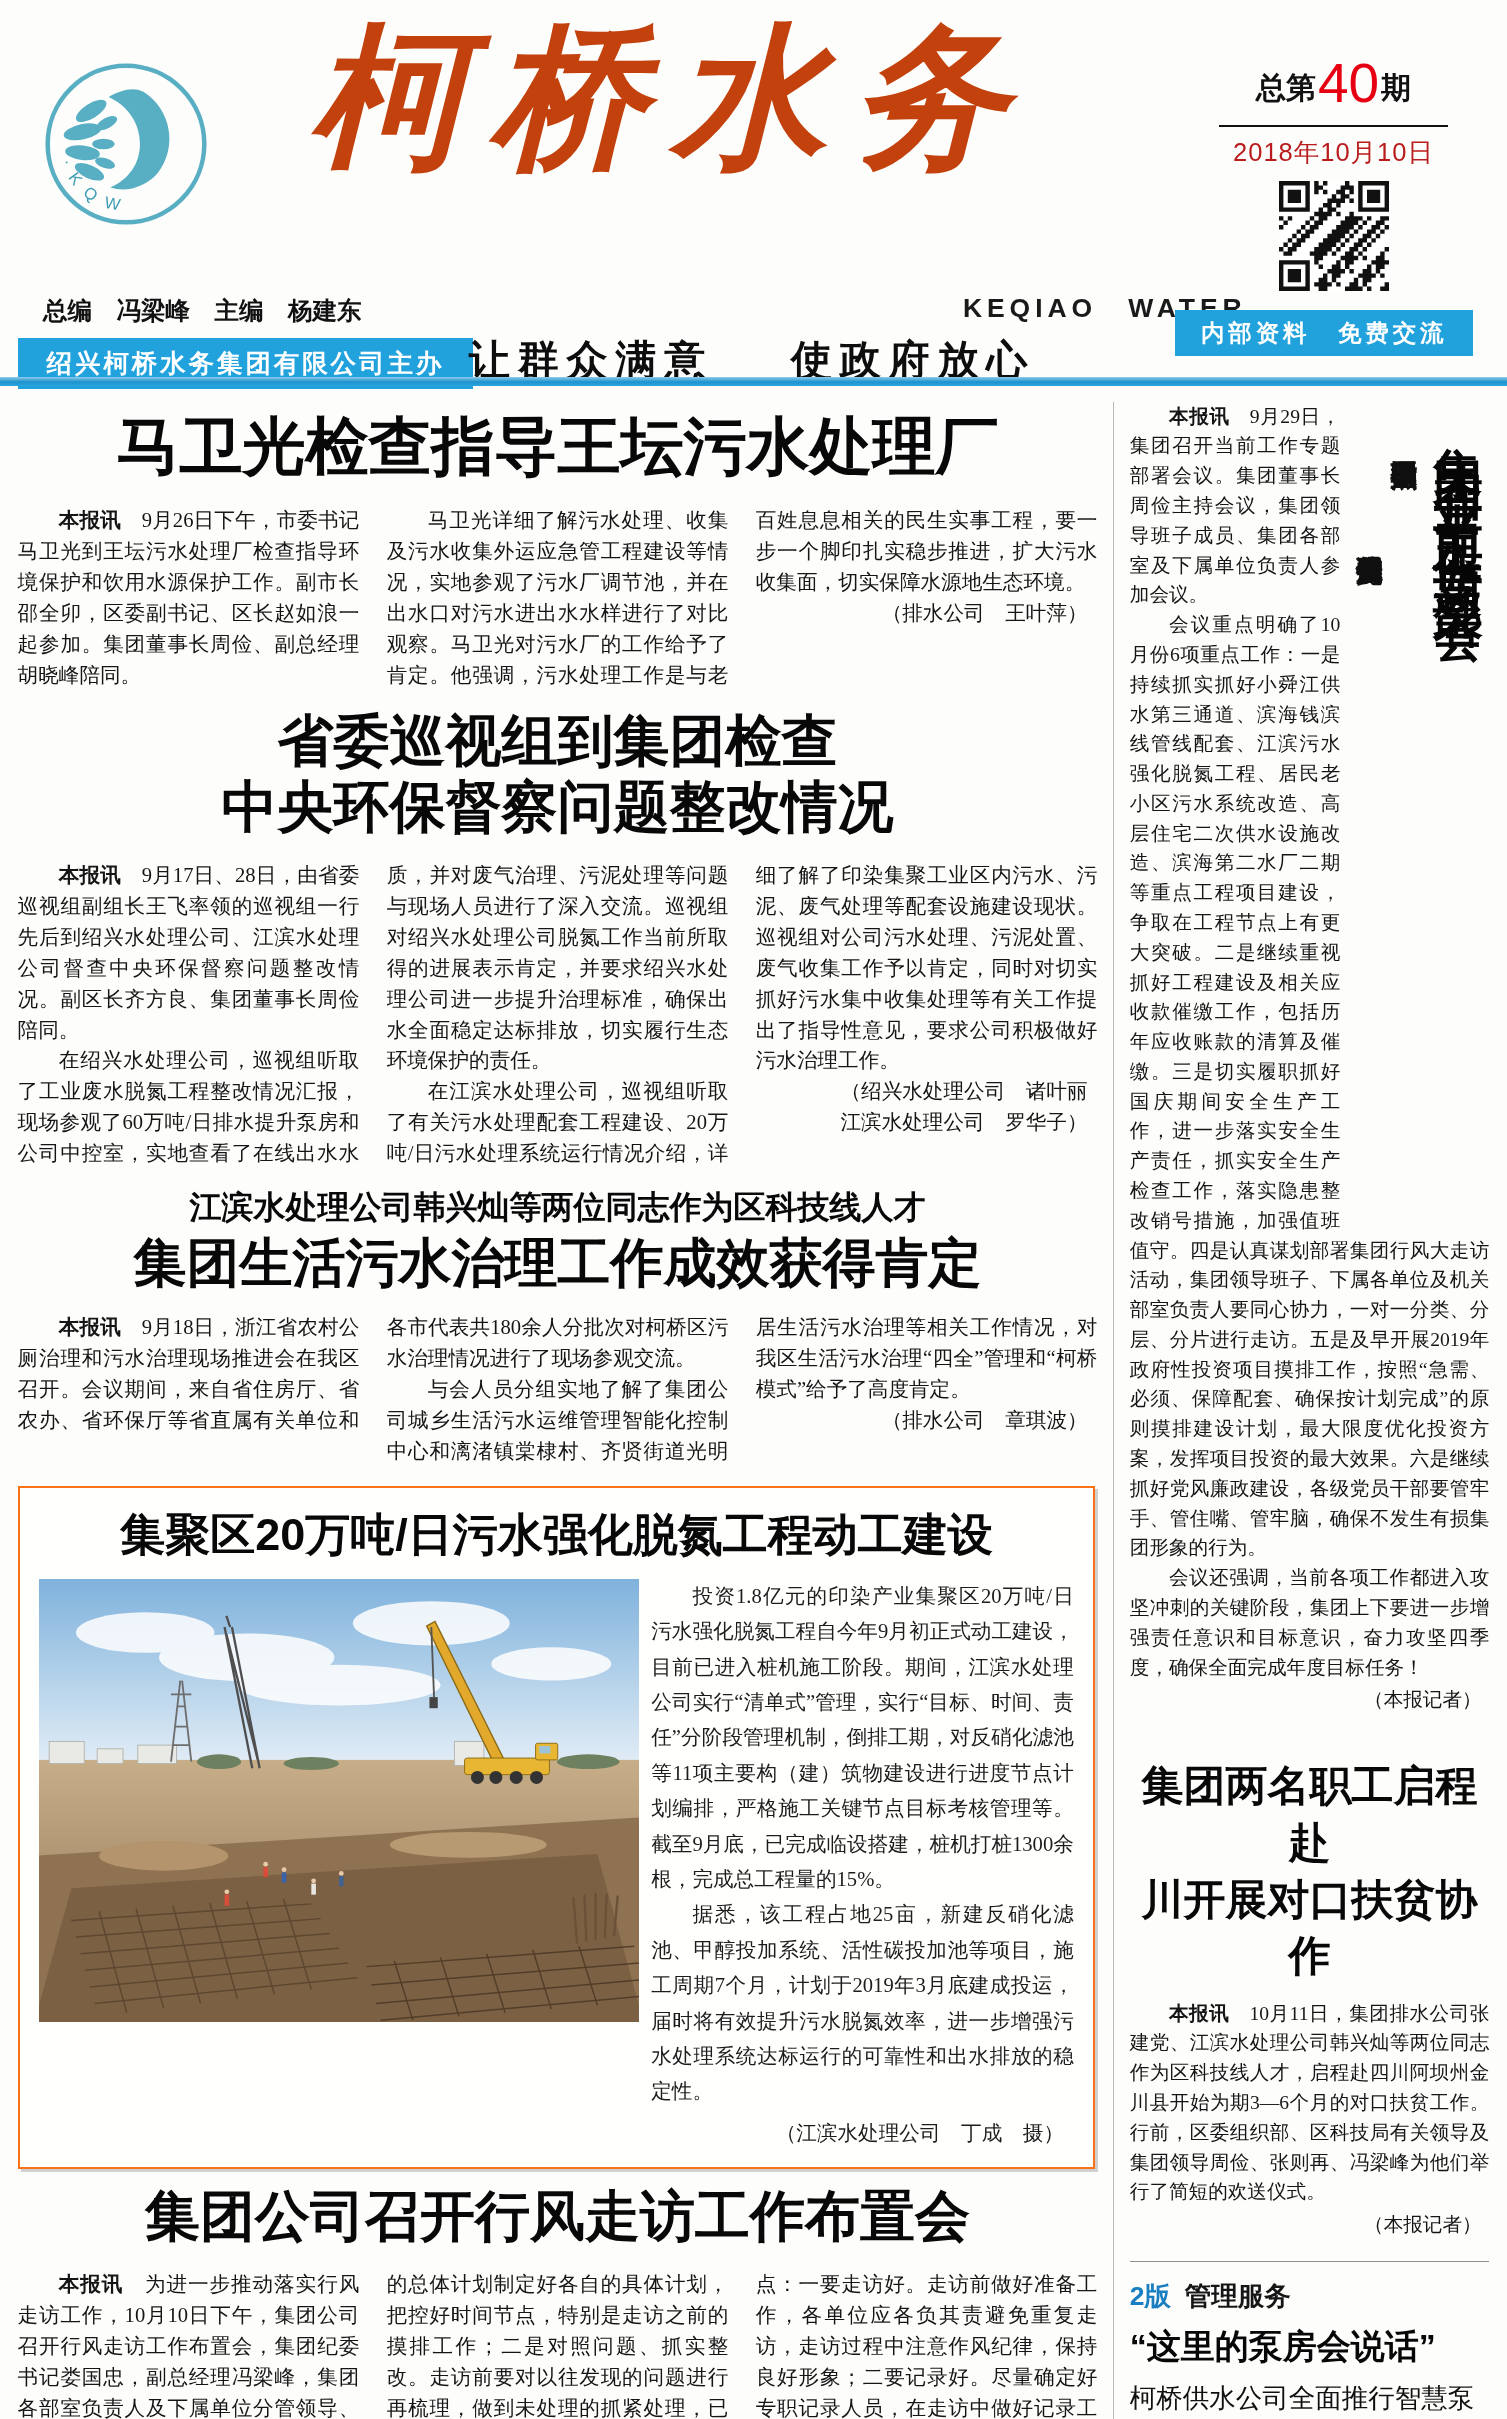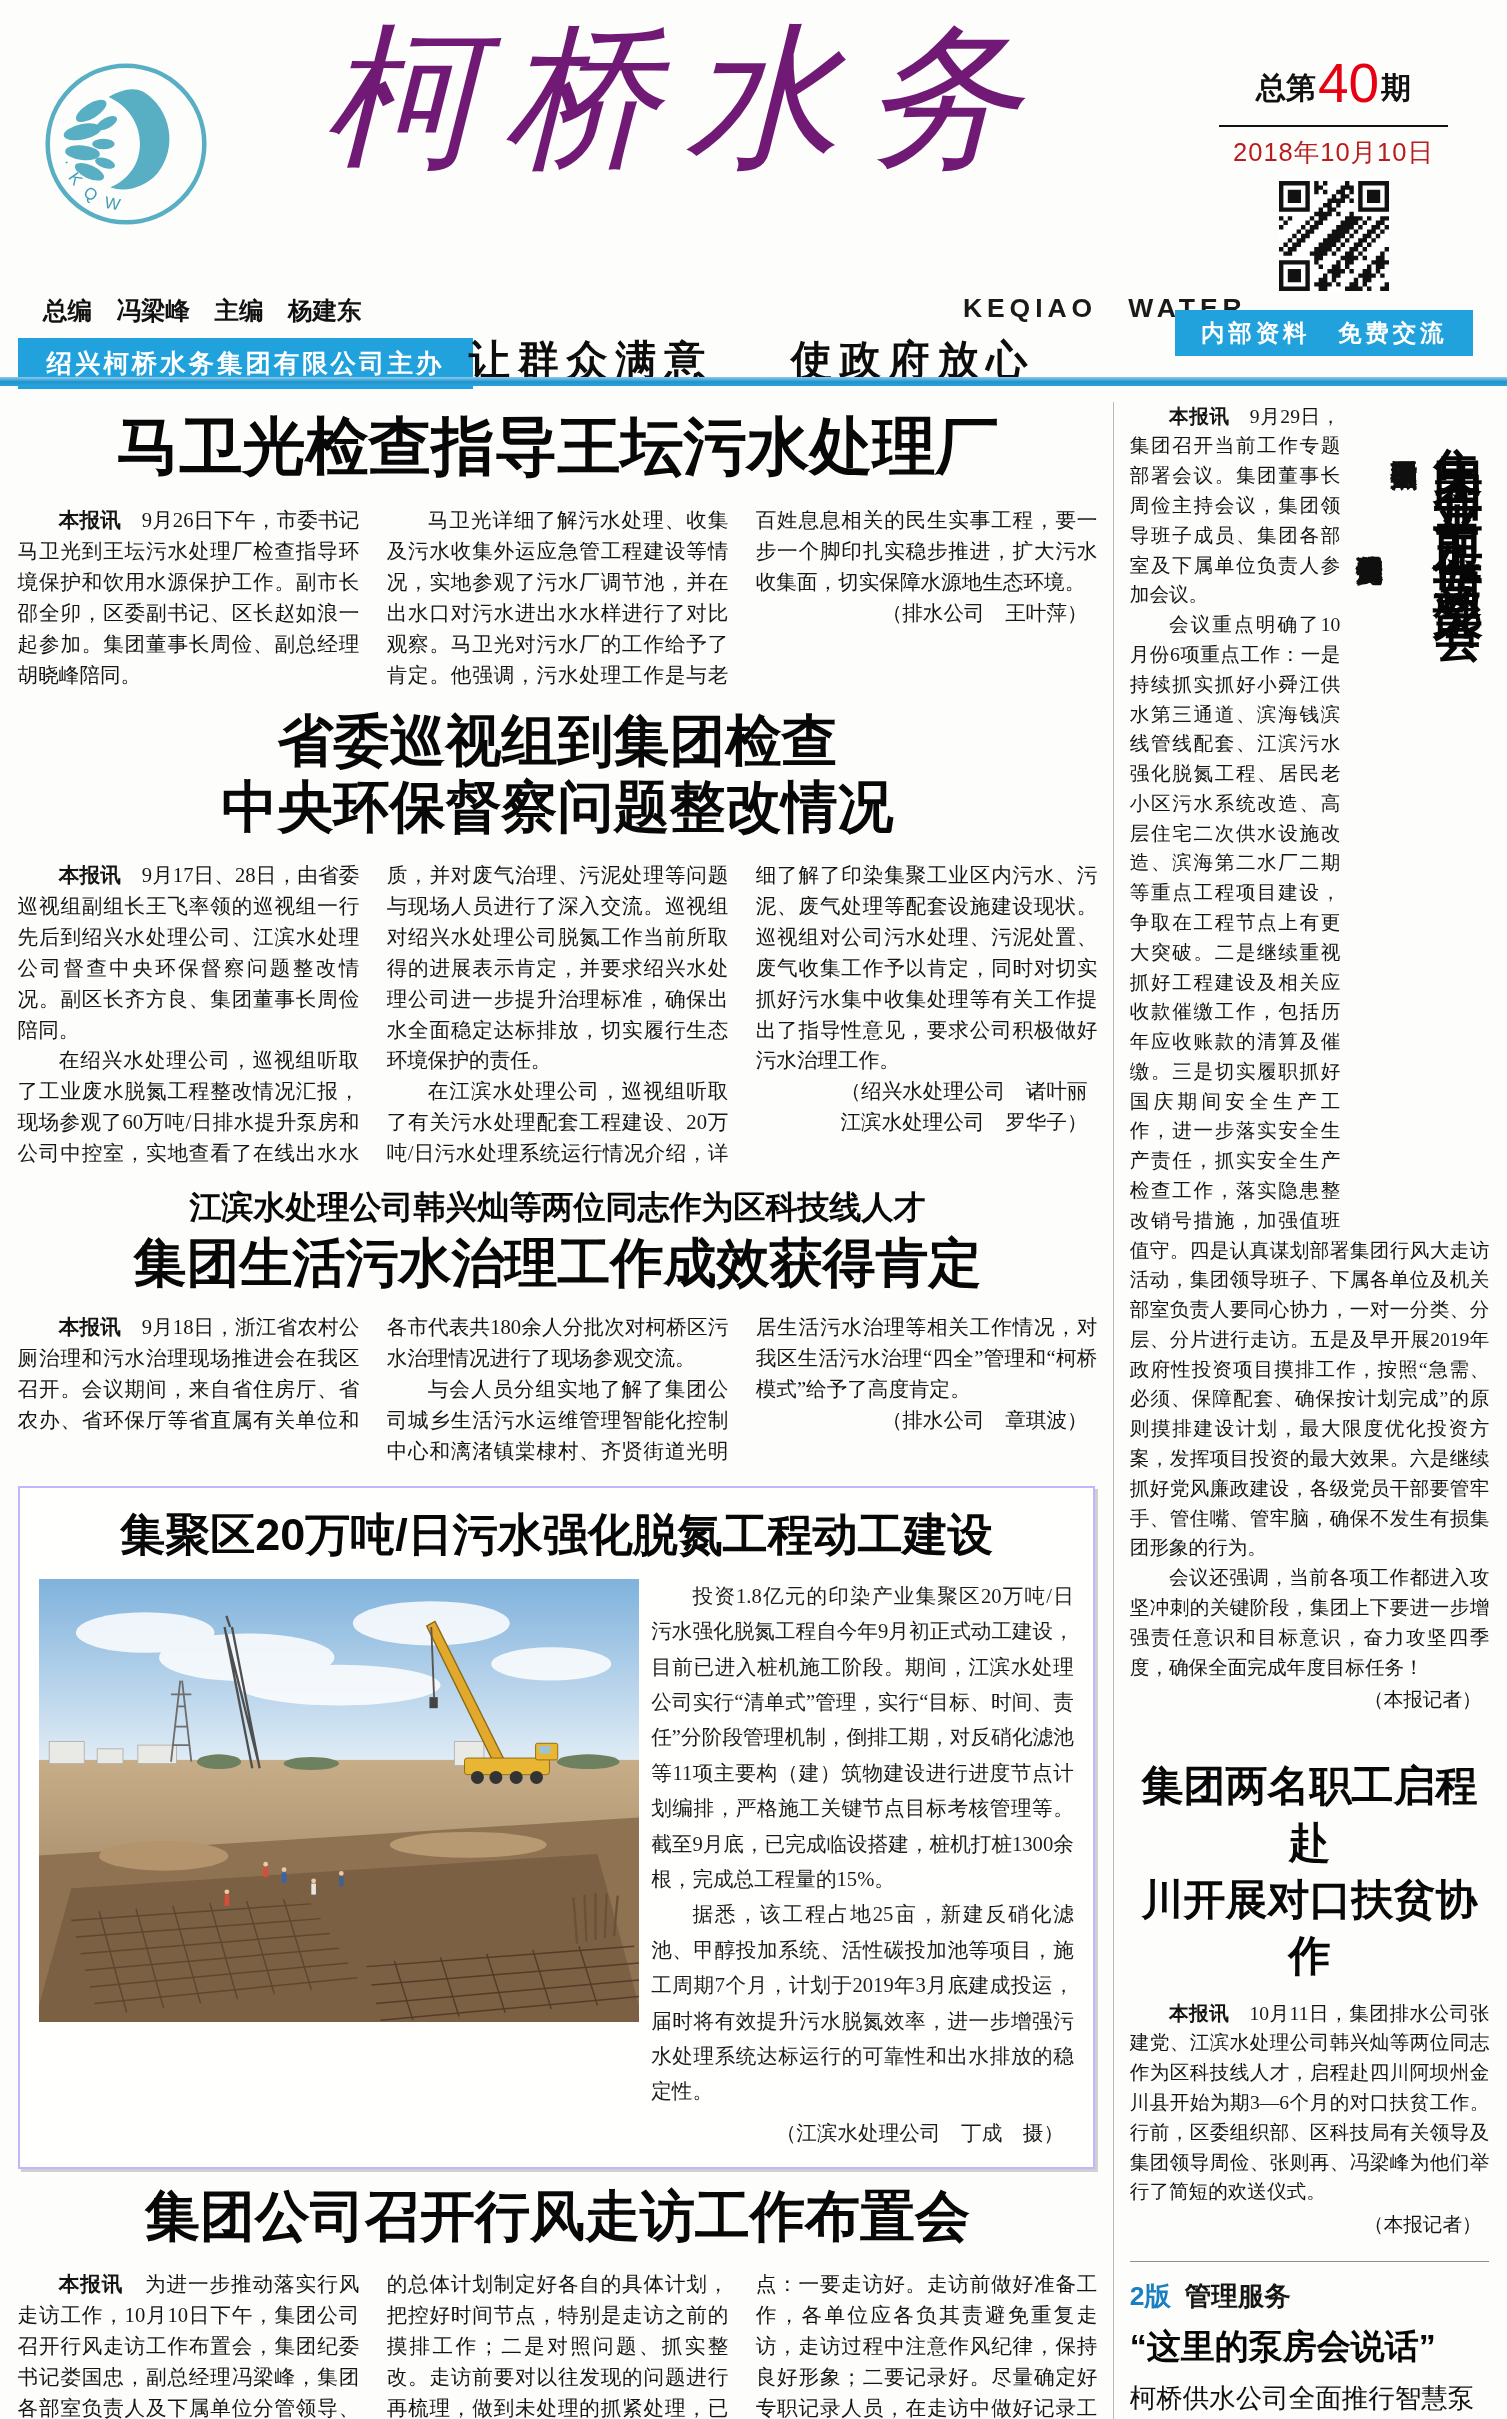--- a/index.html
+++ b/index.html
@@ -3,23 +3,23 @@
 <meta charset="utf-8">
 <style>
   html,body{margin:0;padding:0;}
   body{width:1507px;height:2419px;overflow:hidden;background:#ffffff;
        font-family:"Liberation Serif","DejaVu Serif",serif;color:#151515;}
   .page{position:relative;width:1507px;height:2419px;background:#fdfdfc;}
 
   
   .header{position:relative;height:386px;}
   .logo{position:absolute;left:39px;top:57px;width:174px;height:174px;}
-  .mast-title{position:absolute;left:224px;top:17.6px;width:921px;text-align:center;
-    font-family:"Liberation Serif","DejaVu Serif",serif;font-weight:400;font-style:italic;
-    font-size:155px;line-height:1.05;color:#701a75;letter-spacing:25.5px;white-space:nowrap;}
+  .mast-title{position:absolute;left:211px;top:17.6px;width:921px;text-align:center;
+    font-family:"Liberation Serif","DejaVu Serif",serif;font-weight:700;font-style:italic;
+    font-size:155px;line-height:1.05;color:#c2410c;letter-spacing:25.5px;white-space:nowrap;}
   .issue-box{position:absolute;right:57px;top:51px;width:233px;text-align:center;
     font-family:"Liberation Sans","DejaVu Sans",sans-serif;}
   .issue-line{font-size:30px;font-weight:600;color:#111;white-space:nowrap;}
   .issue-line .num{font-size:55px;color:#e60012;font-weight:500;vertical-align:-3.9px;padding:0 2px;}
   .issue-rule{border-bottom:2px solid #111;margin:9.8px 2px 7.8px;}
   .issue-date{font-size:25.5px;color:#b91c1c;letter-spacing:1px;}
   .qr{width:110px;height:110px;margin-top:11.8px;}
   .editors{position:absolute;left:43px;top:294px;font-size:24.5px;color:#111;
     font-family:"Liberation Sans","DejaVu Sans",sans-serif;font-weight:600;}
   .english{position:absolute;left:963px;top:290px;font-size:26.5px;letter-spacing:4.9px;color:#1a1a1a;
@@ -46,21 +46,21 @@
   .byline{text-align:right;text-indent:0 !important;padding-right:9.8px;font-size:20.6px;}
   .baoxun b{font-family:"Liberation Sans","DejaVu Sans",sans-serif;}
 
   .a1-h{font-size:63px;margin:7.8px 0 21.6px;}
   .a2-h{font-size:56px;margin:17.6px 0 19.6px;}
   .a3-kicker{font-size:32px;font-weight:700;margin:19.6px 0 5.9px;}
   .a3-h{font-size:53px;margin:2px 0 17.6px;}
   .a4-h{font-size:55px;margin:15.7px 0 19.6px;}
 
   
-  .boxed{border:2px solid #c4b5fd;box-shadow:2.9px 2.9px 0 #cfcfcf;margin:19.6px 2px 13.7px 0;
+  .boxed{border:2px solid #f97316;box-shadow:2.9px 2.9px 0 #cfcfcf;margin:19.6px 2px 13.7px 0;
          padding:9.8px 19.6px 15.7px;background:#fffffe;}
   .box-h{font-size:45px;margin:9.8px 0 17.6px;}
   .box-flex{display:flex;gap:12px;}
   .photo{width:600px;height:443px;flex:none;background:#9db7c9;}
   .photo svg{width:100%;height:100%;display:block;}
   .box-text{flex:1;font-size:20.6px;line-height:1.72;text-align:justify;color:#1c1c1c;}
   .box-text .byline{margin-top:5.9px;}
 
   
   .sb-lead{overflow:hidden;}

